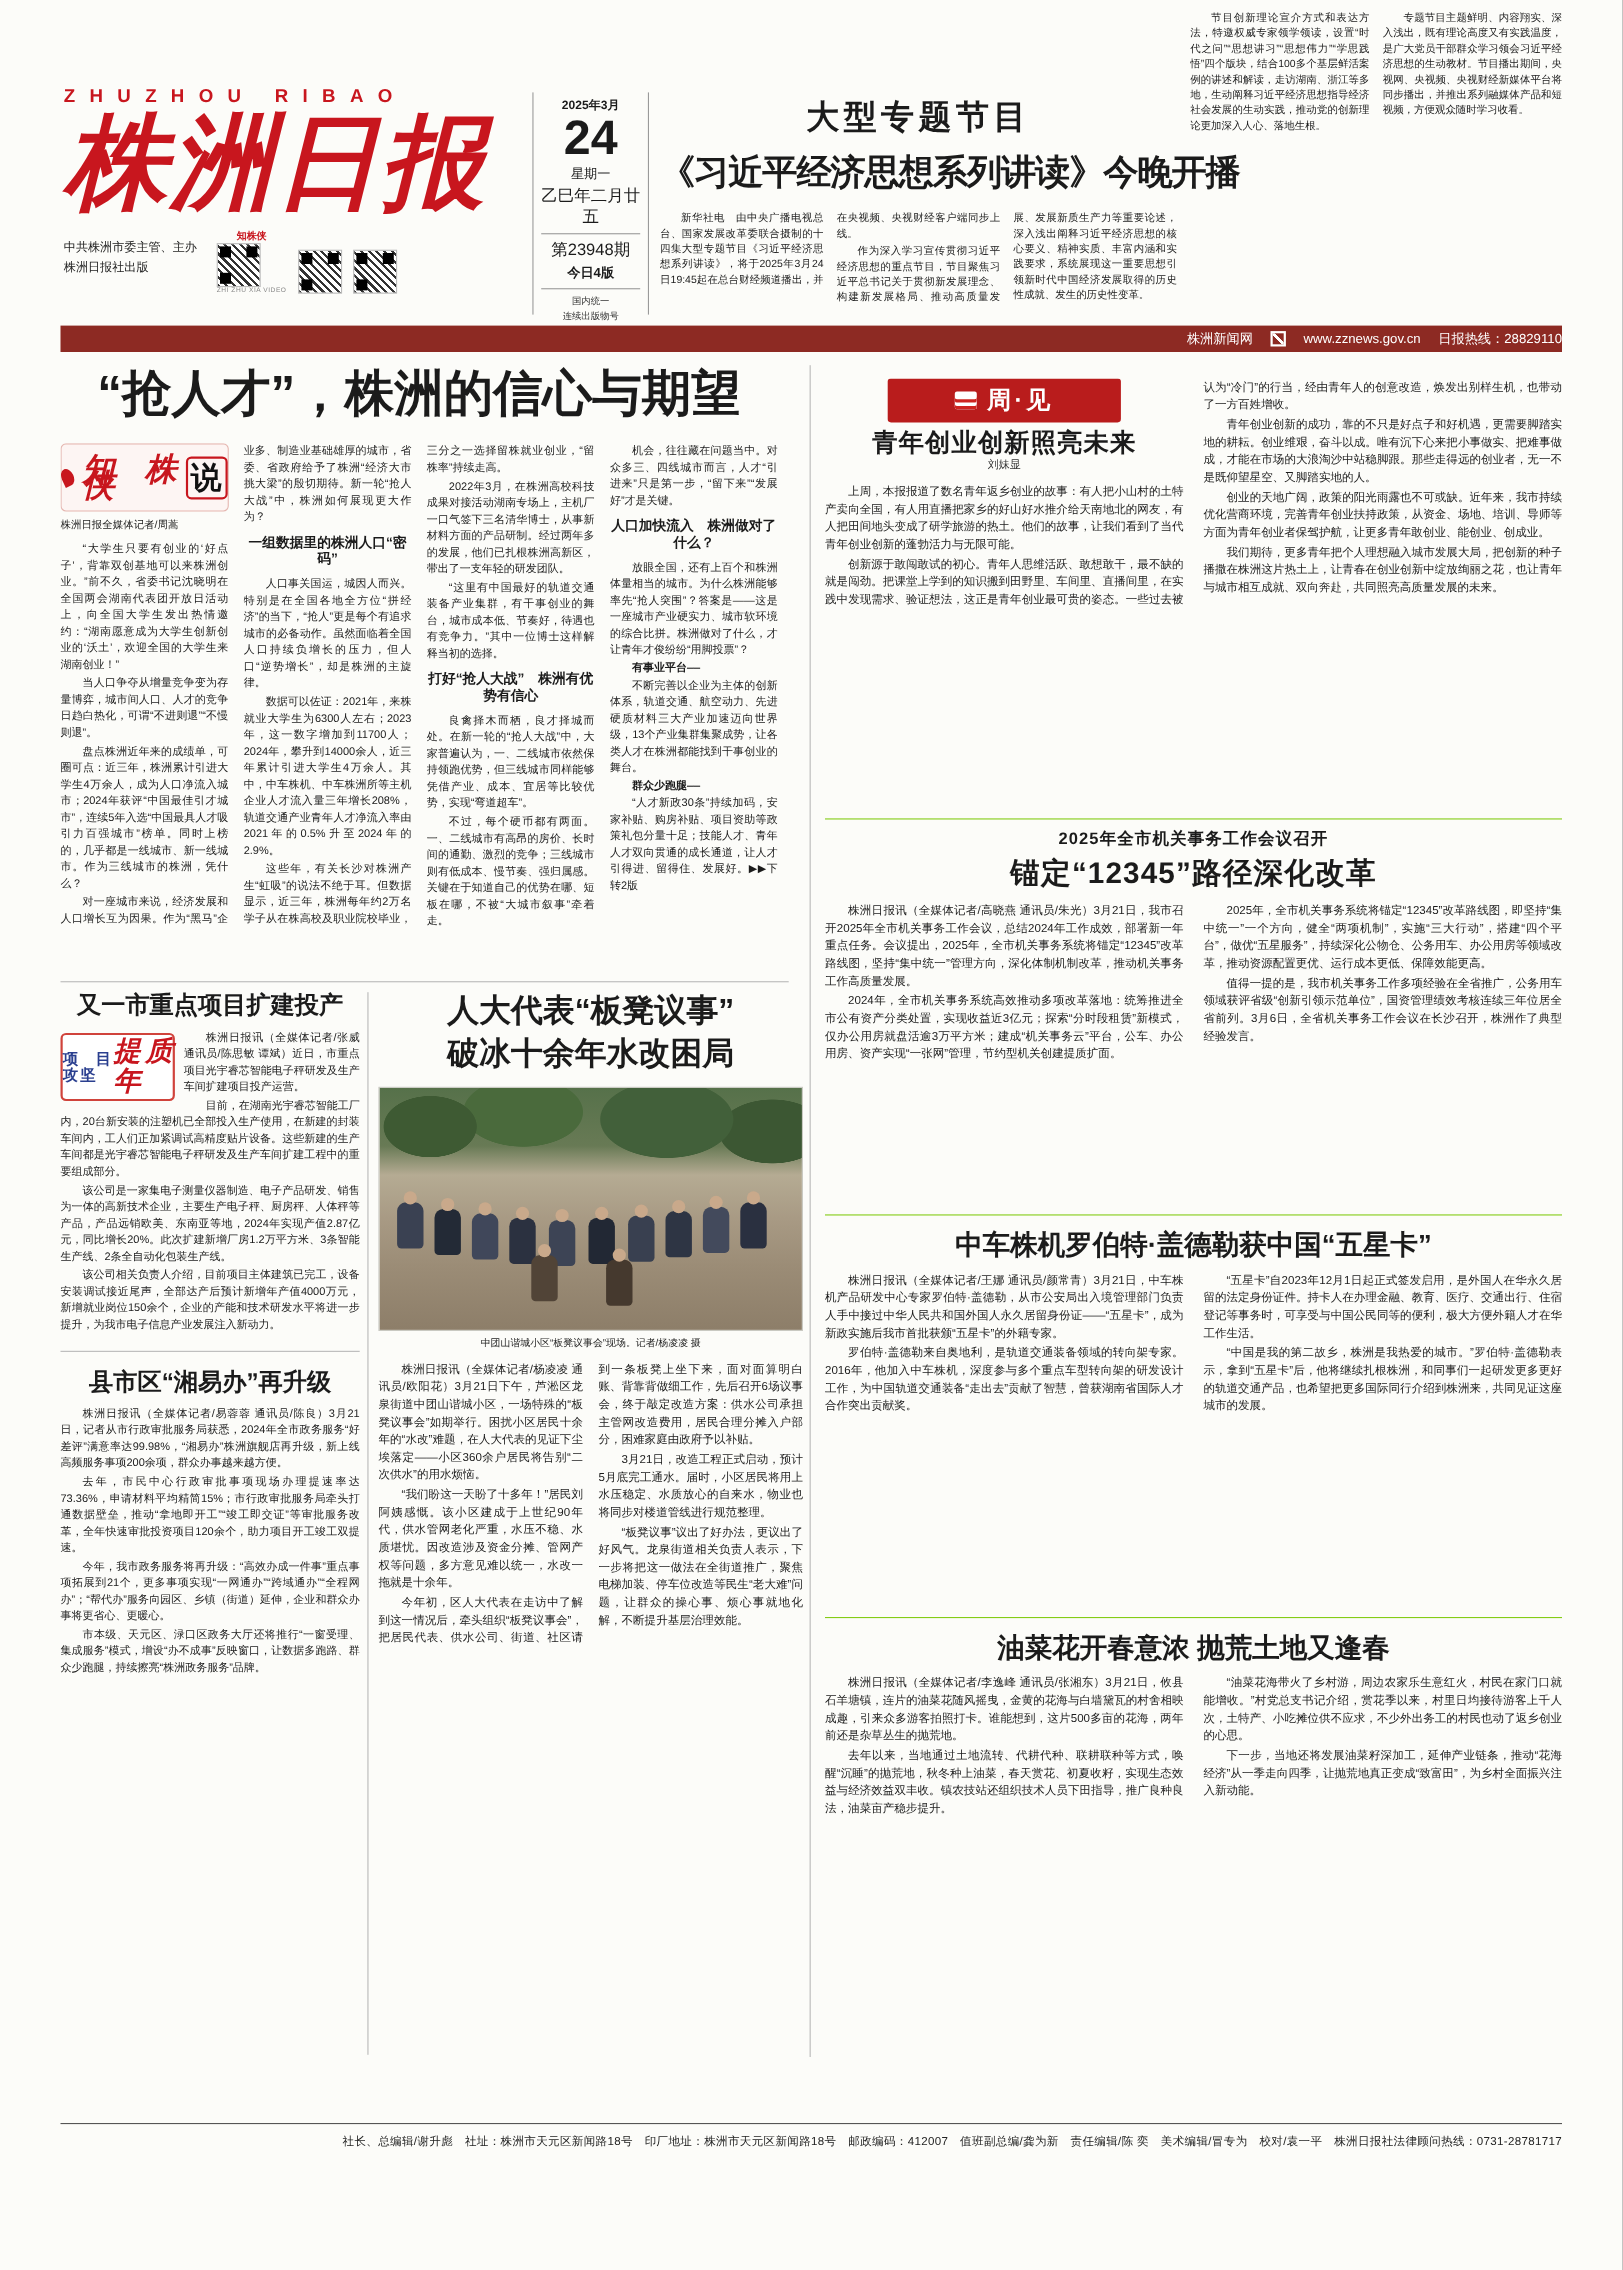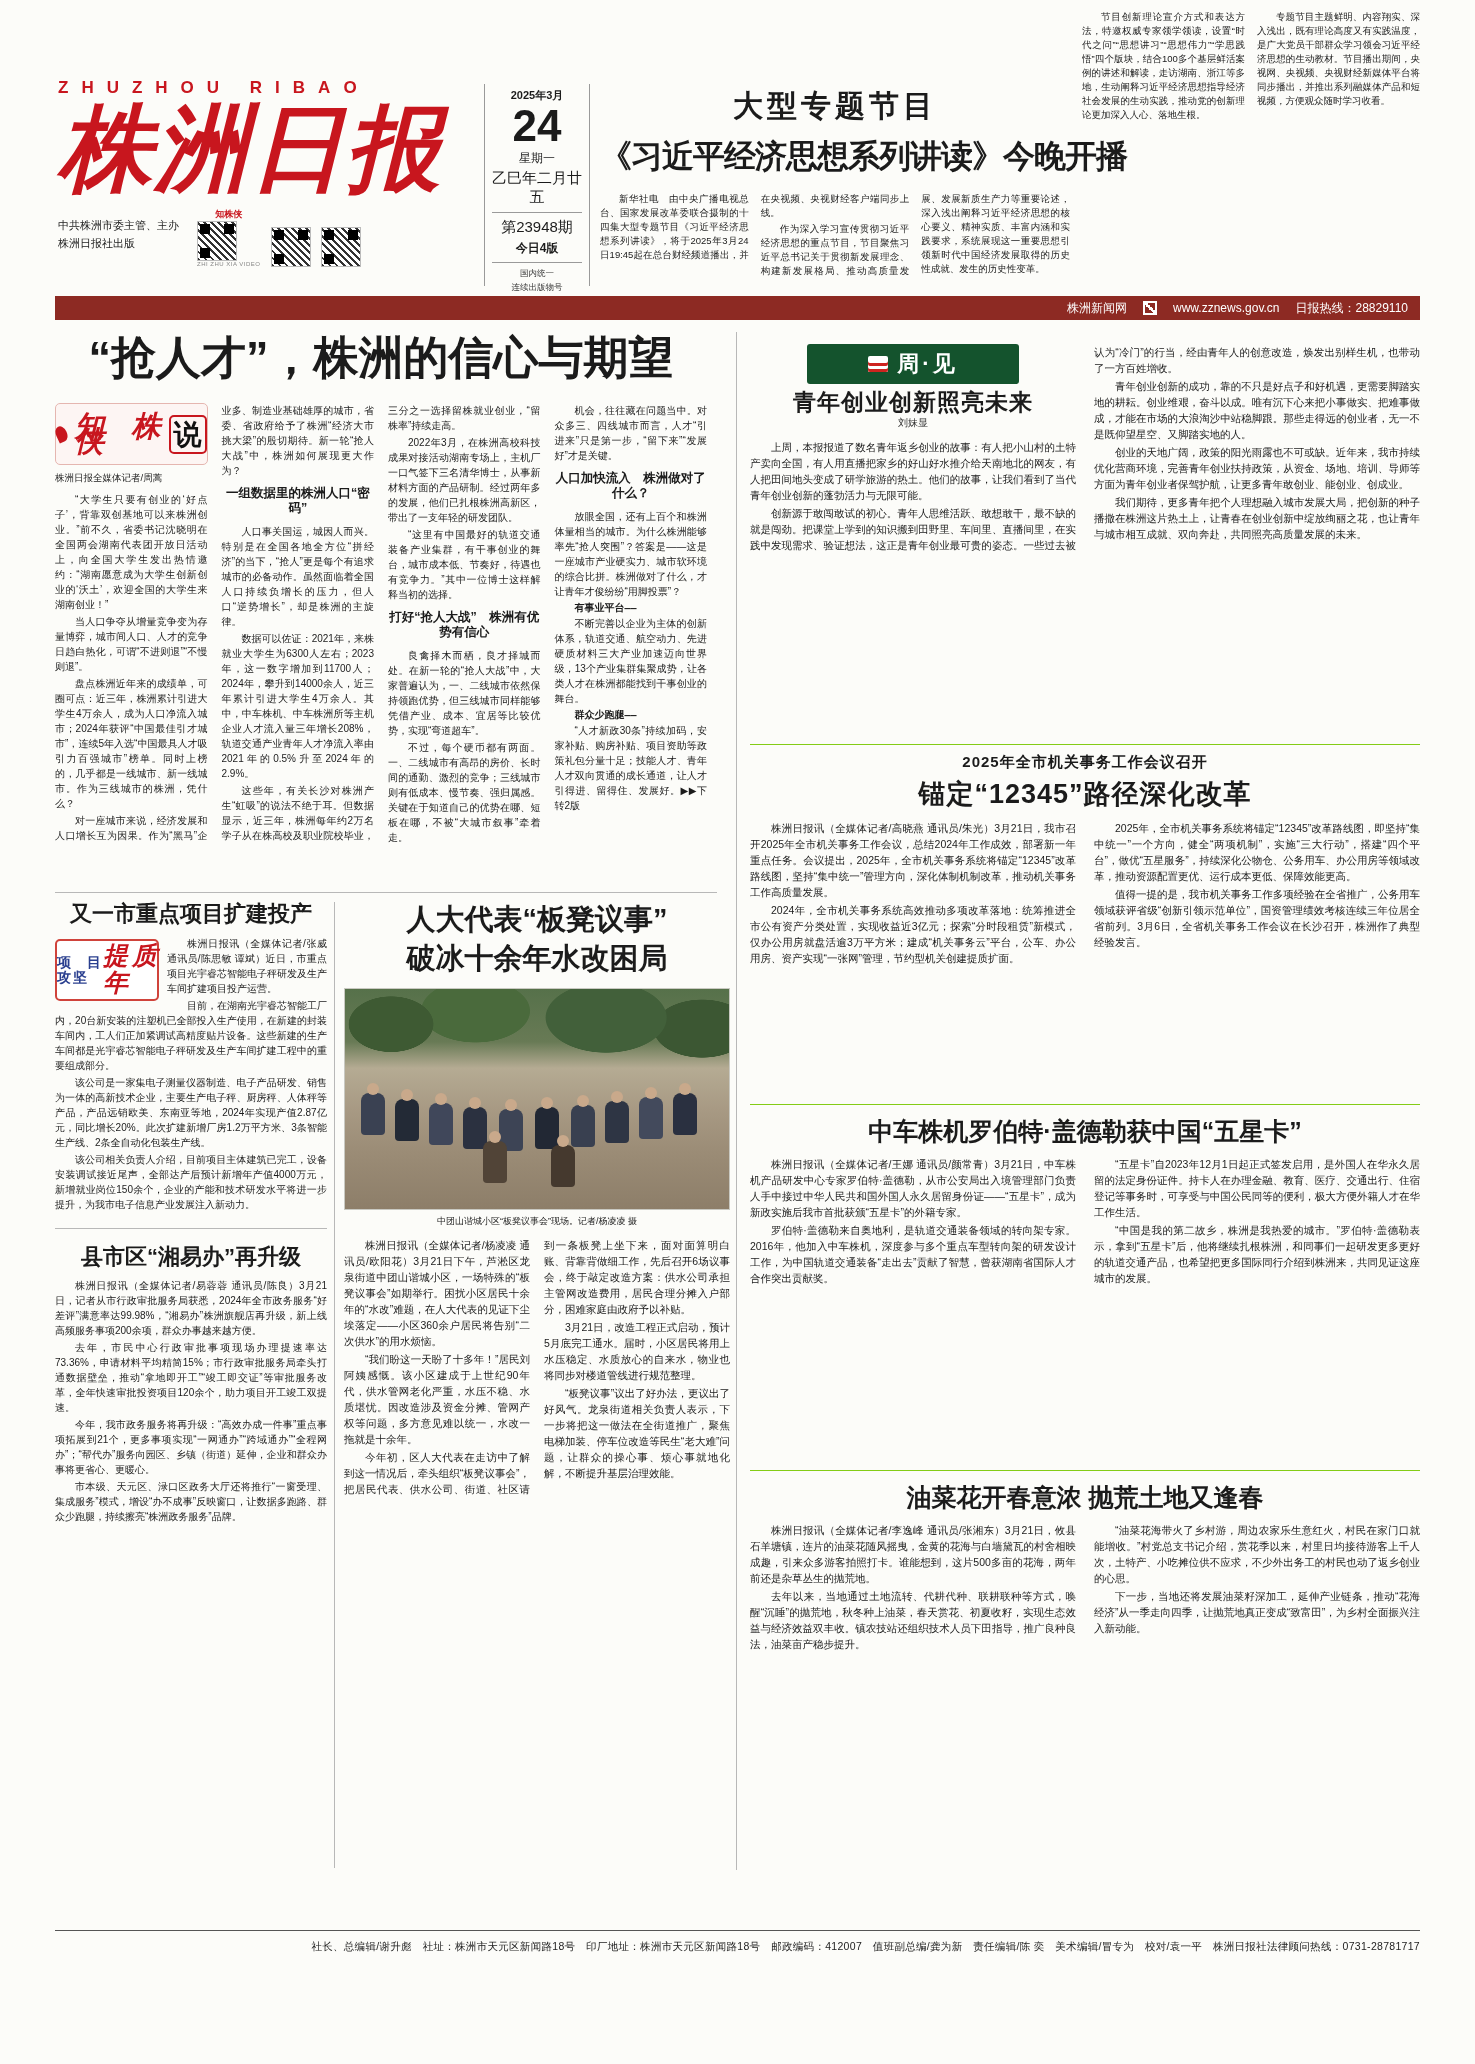--- a/index.html
+++ b/index.html
@@ -33,21 +33,21 @@
 .db-tiny{font-size:8.5px;color:#333;margin-top:2px;}
 
 
 .ts-block{left:600px;top:86px;width:470px;}
 .ts-kicker{font-size:30px;font-weight:900;text-align:center;letter-spacing:4px;}
 .ts-headline{font-size:32px;font-weight:900;text-align:center;margin-top:8px;white-space:nowrap;letter-spacing:-1px;}
 .ts-cols{column-count:3;column-gap:12px;margin-top:13px;font-size:9.5px;line-height:14px;text-align:justify;height:102px;overflow:hidden;}
 .ts-right{left:1082px;top:10px;width:338px;height:278px;column-count:2;column-gap:12px;font-size:9.5px;line-height:14px;text-align:justify;overflow:hidden;}
 
 
-.redbar{left:55px;top:296px;width:1365px;height:24px;background:#8d2a23;color:#fff;display:flex;align-items:center;justify-content:flex-end;gap:16px;font-size:12px;padding:0 12px;}
+.redbar{left:55px;top:296px;width:1365px;height:24px;background:#8d2a23;color:#fff;display:flex;align-items:center;justify-content:flex-end;gap:16px;font-size:12px;padding:0 0;}
 .rb-icon{width:14px;height:14px;border:2px solid #fff;background:linear-gradient(45deg,transparent 40%,#fff 40% 60%,transparent 60%);}
 
 
 .ms{left:55px;top:328px;width:652px;}
 .ms-headline{font-size:45px;font-weight:900;text-align:center;white-space:nowrap;letter-spacing:0;}
 .ms-cols{margin-top:15px;column-count:4;column-gap:14px;font-size:10px;line-height:15px;text-align:justify;height:498px;overflow:hidden;}
 .p{text-indent:2em;margin-bottom:2px;}
 .sub-head{font-size:12.5px;font-weight:bold;text-align:center;margin:8px 0;text-indent:0;break-inside:avoid;}
 .lead-bold{font-weight:bold;text-indent:2em;font-family:Liberation Mono, monospace;}
 .byline{font-size:9.5px;color:#222;margin:5px 0 7px;text-indent:0;}
@@ -64,21 +64,21 @@
 
 .rc{left:750px;top:330px;width:670px;}
 .sec{padding:6px 0 12px;}
 .sec + .sec{border-top:1px solid #84cc16;padding-top:8px;}
 .two-col{column-count:2;column-gap:18px;font-size:10.5px;line-height:16px;text-align:justify;margin-top:8px;overflow:hidden;}
 .seca-cols{height:388px;}
 .secb-cols{height:272px;}
 .secc-cols{height:302px;}
 .secd-cols{height:318px;}
 .wk-head{break-inside:avoid;margin-bottom:8px;}
-.zj-pill{display:flex;align-items:center;justify-content:center;gap:9px;background:#14532d;color:#fff;border-radius:3px;height:40px;width:212px;margin:0 auto;font-size:22px;font-weight:900;letter-spacing:3px;}
+.zj-pill{display:flex;align-items:center;justify-content:center;gap:9px;background:#b91c1c;color:#fff;border-radius:3px;height:40px;width:212px;margin:0 auto;font-size:22px;font-weight:900;letter-spacing:3px;}
 .zj-icon{width:20px;height:16px;background:#fff;border-radius:2px;box-shadow:inset 0 -3px 0 #ce241f,inset 0 -6px 0 #fff,inset 0 -9px 0 #ce241f;}
 .wk-title{font-size:23px;font-weight:900;text-align:center;margin-top:10px;letter-spacing:1px;}
 .wk-byline{text-align:center;font-size:10px;margin-top:5px;color:#333;}
 .sec-kicker{font-size:15px;font-weight:bold;text-align:center;letter-spacing:1px;}
 .sec-headline{font-size:27px;font-weight:900;text-align:center;margin:4px 0 4px;letter-spacing:1px;}
 .sec-headline2{font-size:25px;font-weight:900;text-align:center;margin:2px 0 4px;letter-spacing:0;}
 
 
 .bl{left:55px;top:900px;width:272px;}
 .bl-h{font-size:22px;font-weight:900;text-align:center;line-height:1.25;}

